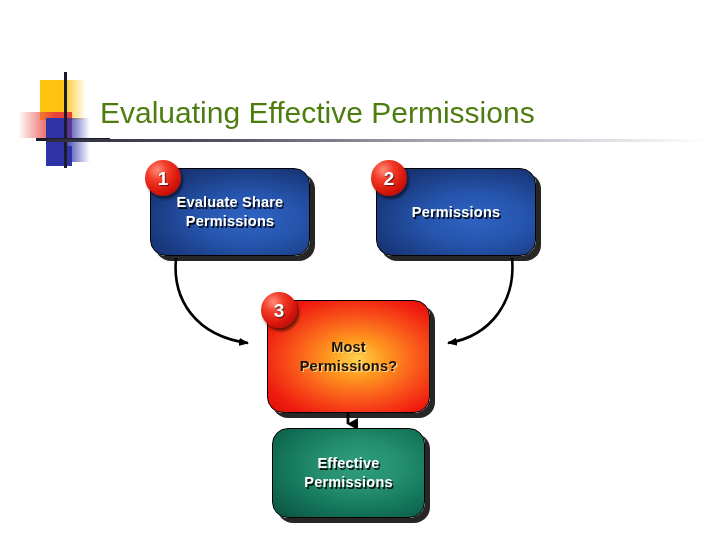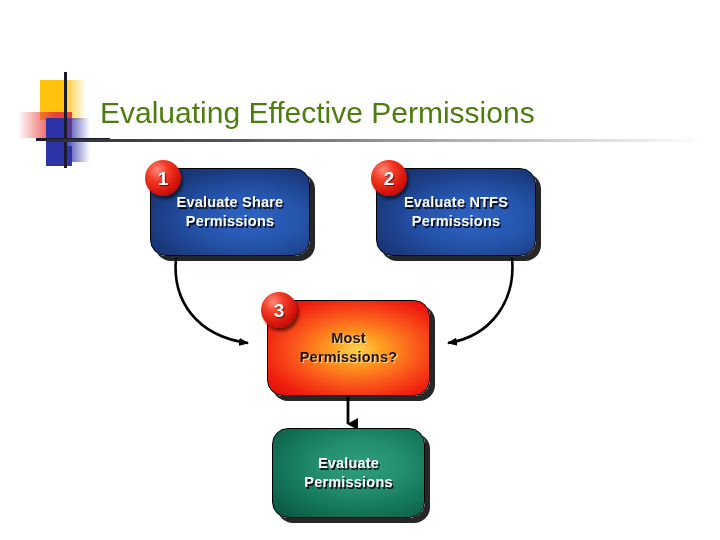--- a/index.html
+++ b/index.html
@@ -156,39 +156,38 @@
         <div>Evaluate Share</div>
         <div>Permissions</div>
       </div>
     </div>
     <div class="badge" style="left:145px; top:160px;">
       <span>1</span>
     </div>
 
     <div class="node blue" style="left:376px; top:168px; width:160px; height:88px;">
       <div class="label">
-        <div>Evaluate NTFS</div>
         <div>Permissions</div>
       </div>
     </div>
     <div class="badge" style="left:371px; top:160px;">
       <span>2</span>
     </div>
 
-    <div class="node red" style="left:267px; top:300px; width:163px; height:96px;">
+    <div class="node red" style="left:267px; top:300px; width:163px; height:113px;">
       <div class="label">
         <div>Most</div>
         <div>Permissions?</div>
       </div>
     </div>
     <div class="badge" style="left:261px; top:292px;">
       <span>3</span>
     </div>
 
     <div class="node green" style="left:272px; top:428px; width:153px; height:90px;">
       <div class="label">
-        <div>Evaluate</div>
+        <div>Effective</div>
         <div>Permissions</div>
       </div>
     </div>
 
   </div>
 </div>
 
 </body></html>

